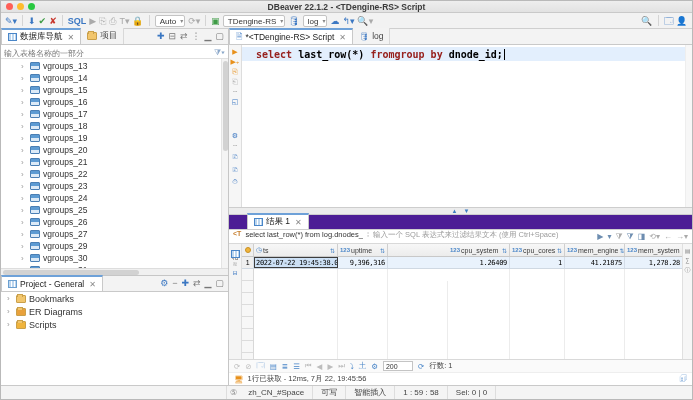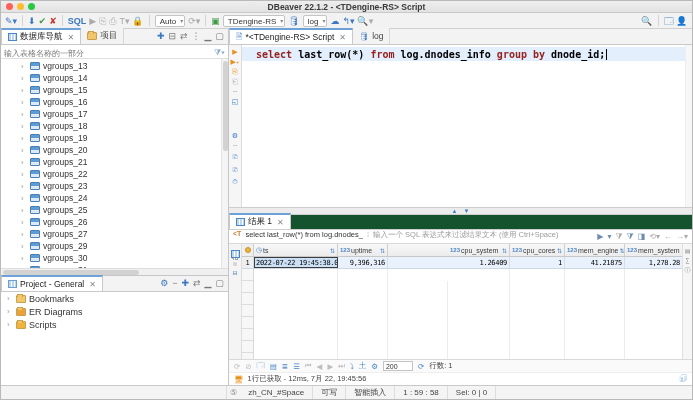--- a/index.html
+++ b/index.html
@@ -74,21 +74,21 @@
   .caret { display:inline-block; width:1px; height:11px; background:#000; margin-left:1px; }
   .ed-scroll { position:absolute; right:0; top:0; bottom:0; width:7px; background:#f7f7f7; border-left:1px solid #eee; }
 
   
   .hsash { flex:0 0 7px; background:#ececec; border-top:1px solid #cdcdcd; border-bottom:1px solid #cdcdcd;
            display:flex; align-items:center; justify-content:center; gap:6px; }
   .sash-btn { color:#3f7ec2; font-size:6px; line-height:6px; }
 
   
   .results { flex:1; display:flex; flex-direction:column; min-height:0; background:#fff; }
-  .res-tabbar { height:15px; flex:0 0 15px; background:#14532d; border-bottom:1px solid #cfcfcf; display:flex; align-items:flex-end; }
+  .res-tabbar { height:15px; flex:0 0 15px; background:#4c1d95; border-bottom:1px solid #cfcfcf; display:flex; align-items:flex-end;padding-left:18px; }
   .grid-ic { width:9px; height:8px; border:1px solid #4a86c8;
              background:linear-gradient(90deg,#bcd6ef 0 2px,#fff 2px 3px,#bcd6ef 3px 5px,#fff 5px 6px,#bcd6ef 6px); }
   .res-filter { height:14px; flex:0 0 14px; border-bottom:1px solid #d9d9d9; display:flex; gap:4px; padding:0 4px; font-size:7.5px; }
   .flt-hist { color:#c77f2e; font-weight:bold; font-size:7px; }
   .flt-text { color:#333; white-space:nowrap; }
   .flt-ph { color:#9b9b9b; white-space:nowrap; overflow:hidden; flex:1; }
   .flt-icons { display:flex; gap:4px; color:#6d8db0; font-size:8px; align-items:center; }
 
   .grid-wrap { flex:1; display:flex; min-height:0; }
   .res-strip { width:13px; flex:0 0 13px; background:#f4f4f4; border-right:1px solid #ddd; display:flex; flex-direction:column; align-items:center; padding-top:2px; gap:2px; }
@@ -369,21 +369,21 @@
               <span class="gap"></span>
               <span class="gap"></span>
             <span class="ic-blue">⚙</span>
             <span class="ic-gray">┄</span>
             <span class="ic-blue">🗈</span>
             <span class="ic-blue">🗈</span>
             <span class="ic-blue">⏱</span>
           </div>
           <div class="ed-canvas">
             <div class="sql-line">
-              <span class="kw">select</span><span> last_row(*) </span><span class="kw">from</span><span> log.dnodes_info </span><span class="kw">group by</span><span> dnode_id;</span><span class="caret"></span>
+              <span class="kw">select</span><span> last_row(*) </span><span class="kw">from</span><span class="kw">group by</span><span> dnode_id;</span><span class="caret"></span>
             </div>
             <div class="ed-scroll"></div>
           </div>
         </div>
       </div>
 
       <div class="hsash">
         <span class="sash-btn">▲</span>
         <span class="sash-btn">▼</span>
       </div>

